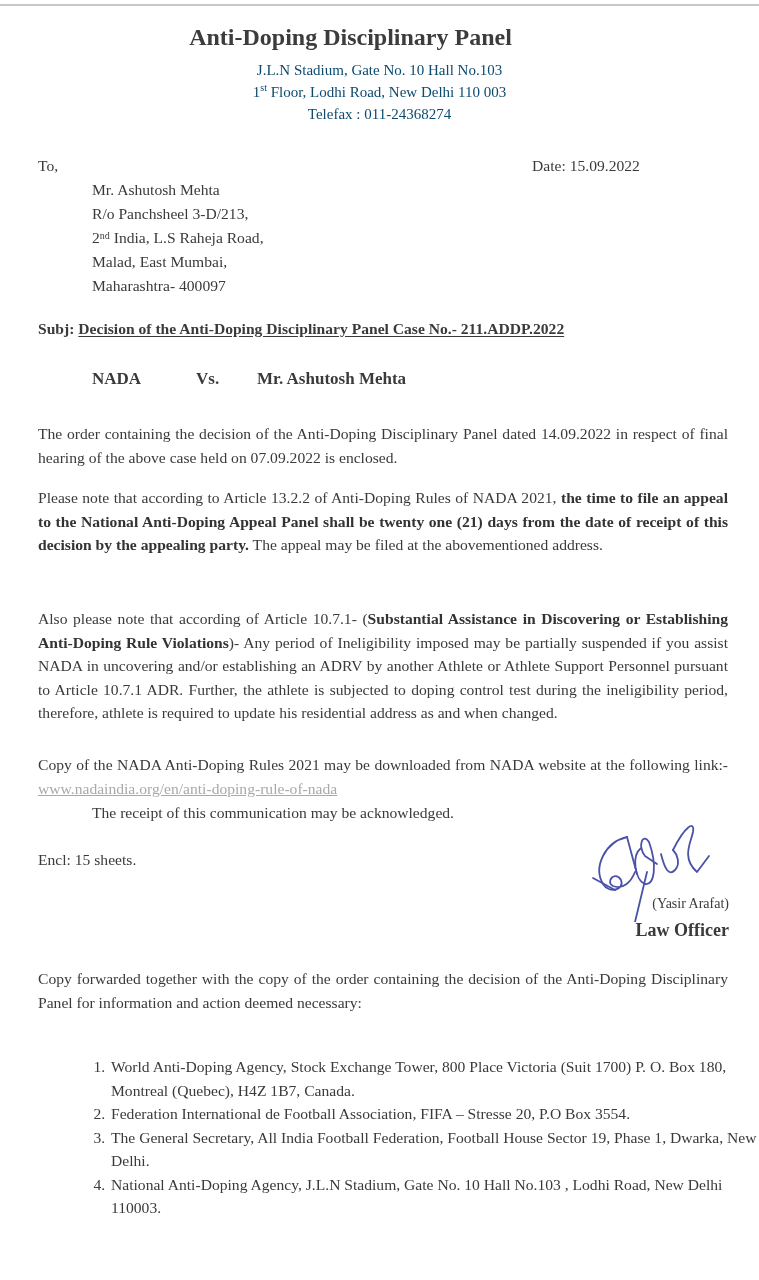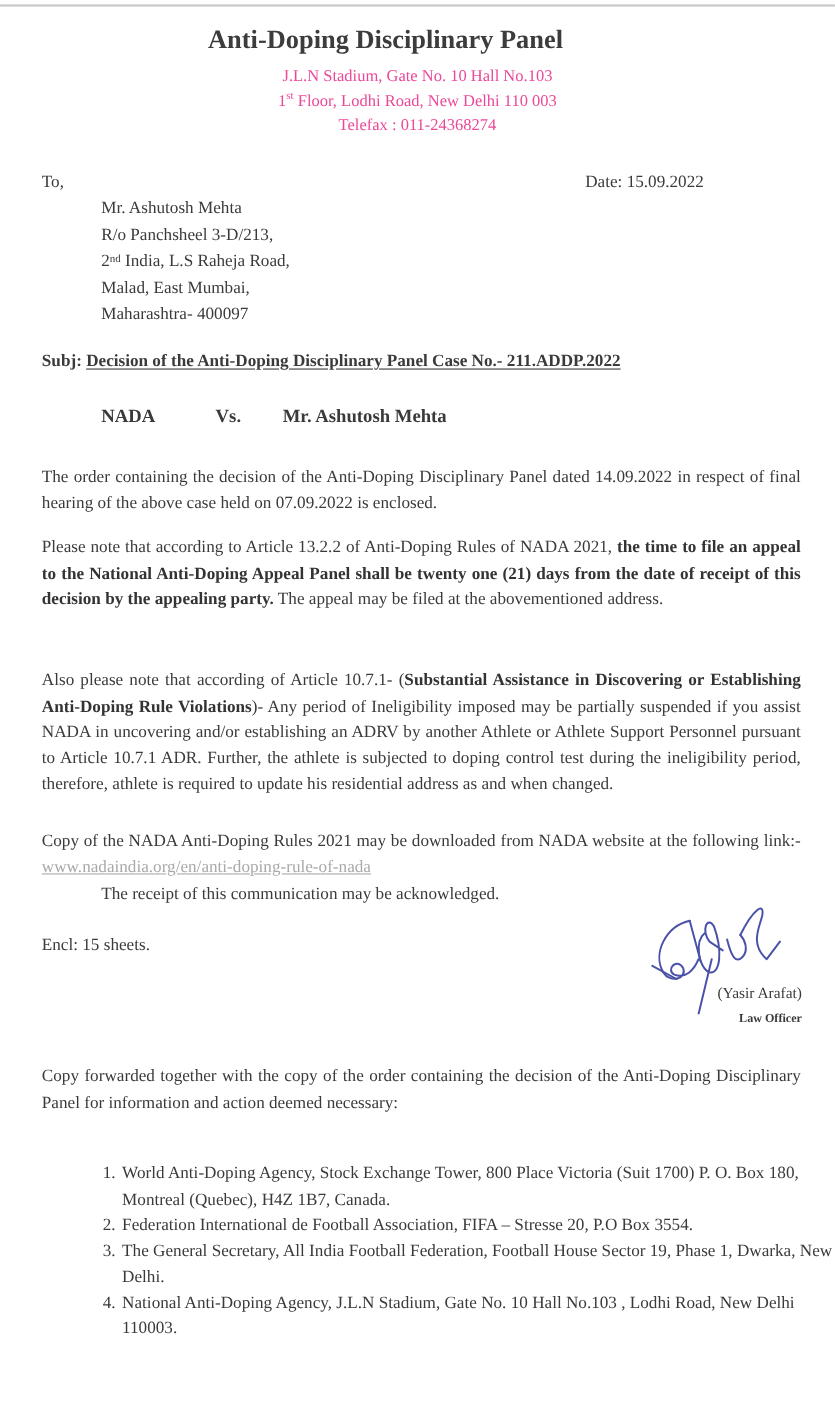--- a/index.html
+++ b/index.html
@@ -4,32 +4,32 @@
   <style>
     html, body { margin: 0; padding: 0; background: #ffffff; }
     body {
       width: 759px; height: 1280px; position: relative; overflow: hidden;
       font-family: "Liberation Serif", "DejaVu Serif", serif;
       color: #3a3a3a;
     }
     .top-rule { position: absolute; left: 0; top: 4px; width: 759px; height: 2px; background: #c8c8c8; }
     .abs { position: absolute; white-space: nowrap; }
     .lh-title { left: 0; width: 701px; top: 24px; text-align: center; font-size: 24px; font-weight: bold; color: #3c3c3c; }
-    .lh-line { left: 0; width: 759px; text-align: center; font-size: 15px; color: #ec4899; }
+    .lh-line { left: 0; width: 759px; text-align: center; font-size: 15px; color: #0c4a6e; }
     sup { font-size: 10px; vertical-align: top; position: relative; top: -2px; }
     .body-text { font-size: 15.6px; line-height: 23.5px; color: #3a3a3a; }
     .para { position: absolute; left: 38px; width: 690px; text-align: justify; }
     .para b { color: #333; }
     .subj { left: 38px; top: 320px; font-size: 15.6px; font-weight: bold; }
     .subj u { text-decoration: underline; text-underline-offset: 2px; }
     .vs { top: 369px; font-size: 17px; font-weight: bold; }
     .link { color: #a9a9a9; text-decoration: underline; }
     .sig-svg { position: absolute; left: 585px; top: 812px; }
     .sig-name { right: 30px; top: 896px; font-size: 14px; font-weight: normal; }
-    .sig-title { right: 30px; top: 920px; font-size: 11px; font-weight: bold; }
+    .sig-title { right: 30px; top: 920px; font-size: 18px; font-weight: bold; }
     ol.cc { position: absolute; left: 64px; top: 1040px; width: 666px; margin: 15px; padding: 0 0 0 30px; font-size: 15.6px; line-height: 23.5px; }
     ol.cc li { padding-left: 2px; }
   </style>
 </head>
 <body>
 
 <div class="top-rule"></div>
 
 <div class="abs lh-title">Anti-Doping Disciplinary Panel</div>
 <div class="abs lh-line" style="top:62px;">J.L.N Stadium, Gate No. 10 Hall No.103</div>

